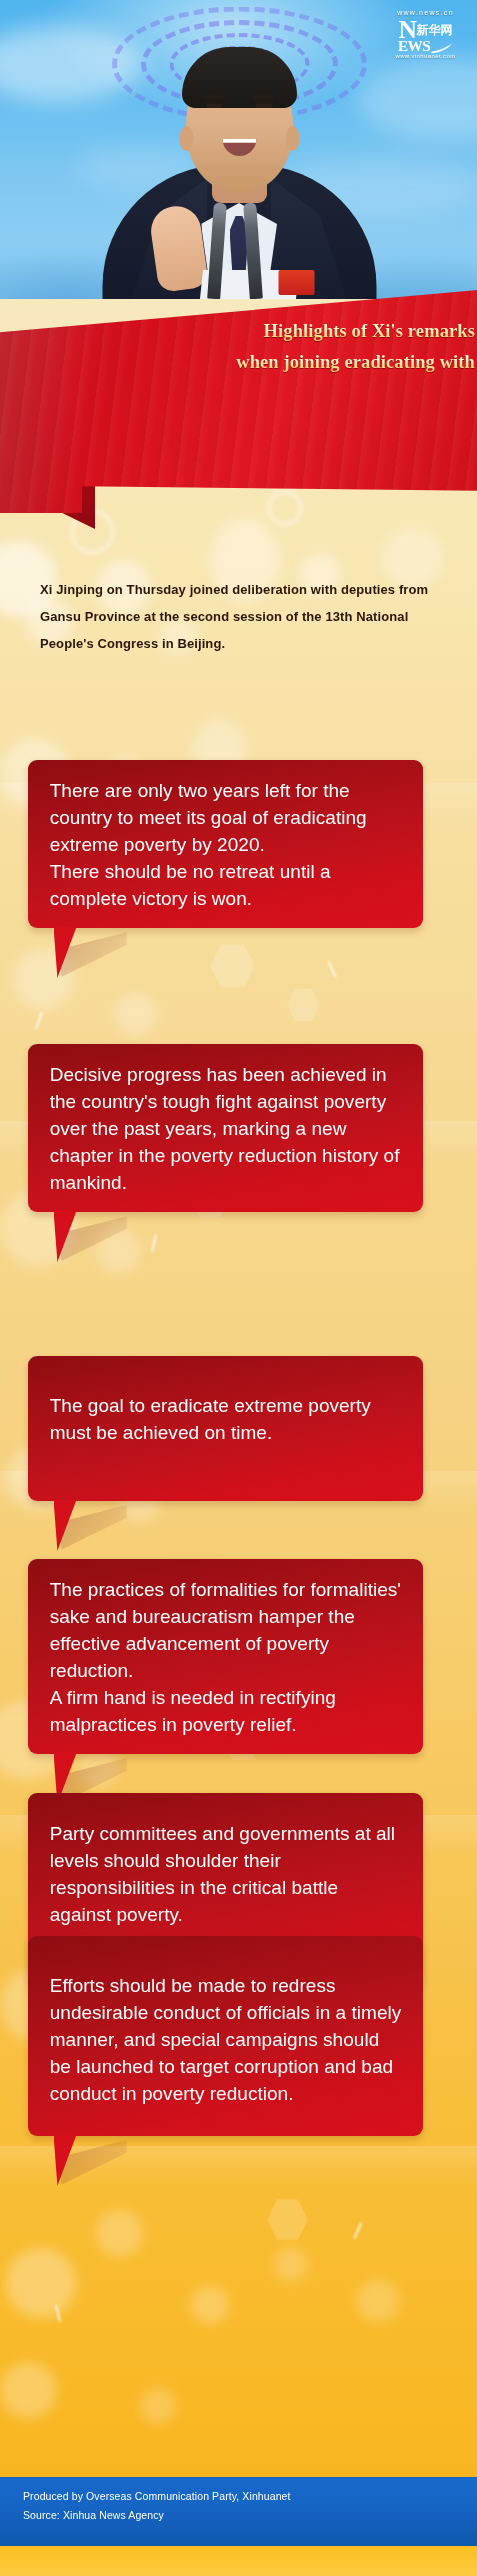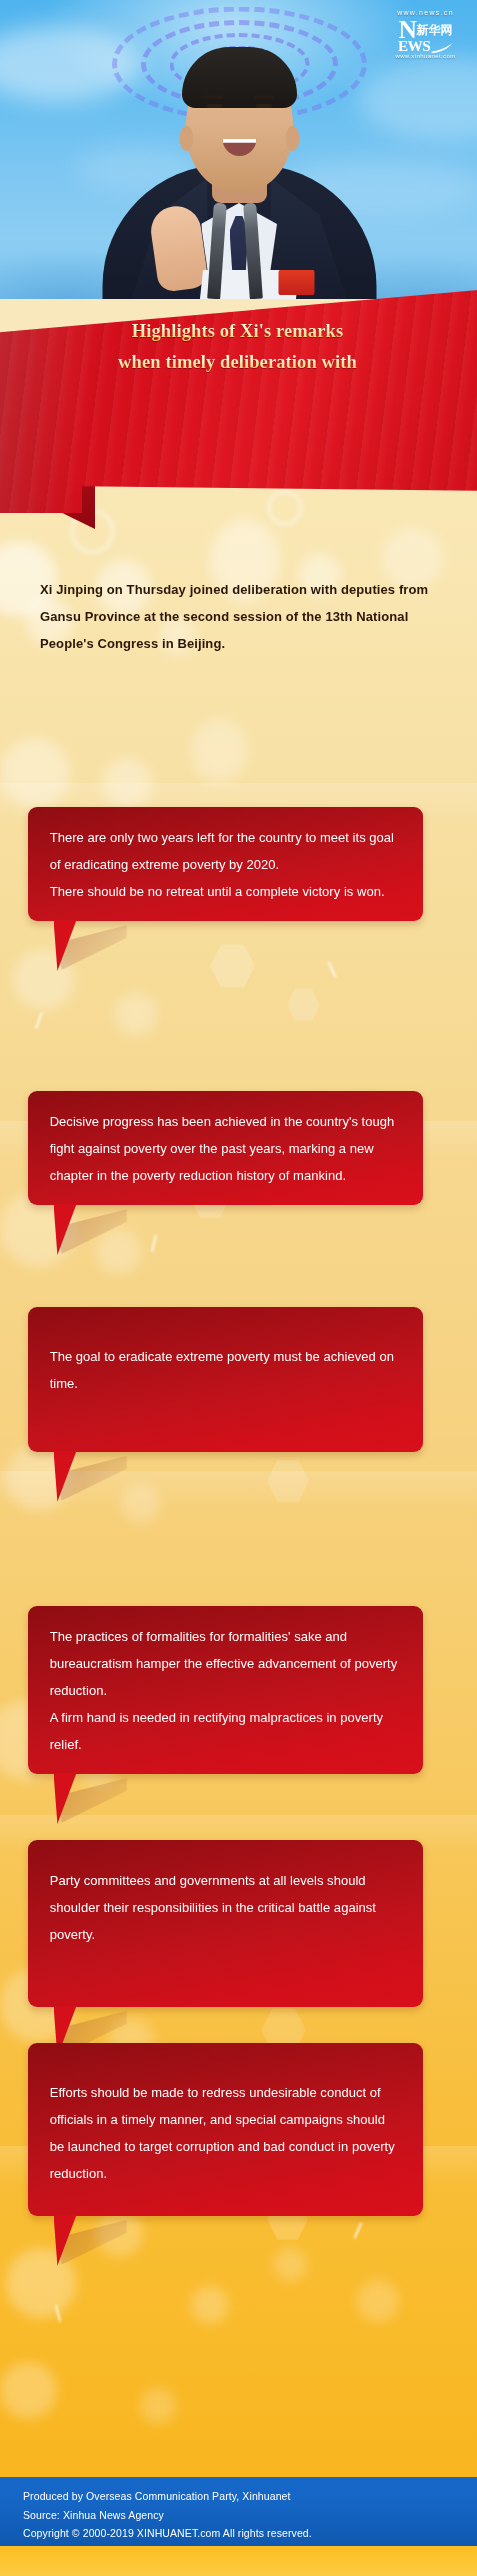--- a/index.html
+++ b/index.html
@@ -141,21 +141,21 @@
       linear-gradient(100deg, rgba(255,255,255,.10) 0%, rgba(255,255,255,0) 22%),
       linear-gradient(84deg, rgba(0,0,0,.10) 0%, rgba(0,0,0,0) 18%),
       repeating-linear-gradient(97deg, rgba(255,255,255,.045) 0px, rgba(255,255,255,0) 9px, rgba(0,0,0,.03) 18px);
     pointer-events:none;
   }
   .ribbon-fold {
     position:absolute; left:38px; top:191px; width:57px; height:48px;
     background:linear-gradient(150deg,#b00a14,#8e0710);
     clip-path:polygon(0 0, 100% 0, 100% 100%, 0 42%);
   }
-  .ribbon-text { position:absolute; left:0; top:25.5px; width:475px; text-align:center; }
+  .ribbon-text { position:absolute; left:0; top:25.5px; width:475px; text-align:right; }
   .t-line {
     font-family:"Liberation Serif", serif; font-weight:bold; font-size:18.5px;
     line-height:31px; letter-spacing:0.1px;
     background:linear-gradient(180deg,#fffbe8 0%, #fff4c4 42%, #f5d372 72%, #e8b53c 100%);
     -webkit-background-clip:text; background-clip:text; color:transparent;
     -webkit-text-fill-color:transparent;
     filter:drop-shadow(0.6px 1.3px 0.6px rgba(90,0,0,.55));
   }
   .t-date {
     font-family:"Liberation Serif", serif; font-weight:bold; font-size:12px;
@@ -186,21 +186,21 @@
     font-size:13px; line-height:27px; font-weight:bold; color:#2b1608;
     letter-spacing:0.1px;
   }
 
   
   .bubble { position:absolute; left:28px; width:395px; z-index:5; }
   .bubble-box {
     position:relative; border-radius:9px; padding:16.6px 21.7px 16.6px 21.7px;
     background:linear-gradient(170deg,#8e0d12 0%, #a50f16 26%, #c0121b 58%, #d20f1a 82%, #d8101b 100%);
     box-shadow:0 3.2px 7.6px rgba(120,50,0,.22);
-    color:#ffffff; font-size:13px; line-height:27px; letter-spacing:0.03px;margin-top:47px;
+    color:#ffffff; font-size:19px; line-height:27px; letter-spacing:0.03px;
   }
   .bubble-box p { margin:0; }
   .bubble-tail { position:absolute; left:25.5px; top:100%; width:39px; height:50px; }
   .bubble-tail .tail-red {
     position:absolute; left:0; top:-1.3px; width:23px; height:51px;
     background:#d6101b;
     clip-path:polygon(0 0, 100% 0, 17% 100%);
   }
   .bubble-tail .tail-shadow {
     position:absolute; left:3.8px; top:3.8px; width:70px; height:45px;
@@ -342,21 +342,21 @@
   <div class="bokeh bk-soft" style="left:0px;   top:2063px; width:57px;  height:57px;  opacity:.5;"></div>
   <div class="bokeh bk-soft" style="left:140px; top:2089px; width:36px;  height:36px;  opacity:.4;"></div>
 </div>
 
 <div class="ribbon-wrap">
   <div class="ribbon-fold"></div>
   <div class="ribbon-main"></div>
   <div class="ribbon-sheen"></div>
   <div class="ribbon-text">
     <div class="t-line">Highlights of Xi's remarks</div>
-    <div class="t-line">when timely deliberation with</div>
+    <div class="t-line">when joining eradicating with</div>
   </div>
 </div>
 
 <div class="intro">Xi Jinping on Thursday joined deliberation with deputies from Gansu Province at the second session of the 13th National People's Congress in Beijing.</div>
 
 <div class="bubble" style="top:760px">
   <div class="bubble-box">
     <p>There are only two years left for the country to meet its goal of eradicating extreme poverty by 2020.</p>
     <p>There should be no retreat until a complete victory is won.</p>
   </div>
@@ -369,21 +369,21 @@
 <div class="bubble" style="top:1044px">
   <div class="bubble-box">
     <p>Decisive progress has been achieved in the country's tough fight against poverty over the past years, marking a new chapter in the poverty reduction history of mankind.</p>
   </div>
   <div class="bubble-tail">
     <div class="tail-shadow"></div>
       <div class="tail-red"></div>
   </div>
 </div>
 
-<div class="bubble" style="top:1260px">
+<div class="bubble" style="top:1356px">
   <div class="bubble-box" style="padding:36px 21.7px 55px 21.7px">
     <p>The goal to eradicate extreme poverty must be achieved on time.</p>
   </div>
   <div class="bubble-tail">
     <div class="tail-shadow"></div>
       <div class="tail-red"></div>
   </div>
 </div>
 
 <div class="bubble" style="top:1559px">
@@ -400,29 +400,28 @@
 <div class="bubble" style="top:1793px">
   <div class="bubble-box" style="padding:27px 21.7px 59px 21.7px">
     <p>Party committees and governments at all levels should shoulder their responsibilities in the critical battle against poverty.</p>
   </div>
   <div class="bubble-tail">
     <div class="tail-shadow"></div>
       <div class="tail-red"></div>
   </div>
 </div>
 
-<div class="bubble" style="top:1996px">
+<div class="bubble" style="top:1936px">
   <div class="bubble-box" style="padding:36px 21.7px 29px 21.7px">
     <p>Efforts should be made to redress undesirable conduct of officials in a timely manner, and special campaigns should be launched to target corruption and bad conduct in poverty reduction.</p>
   </div>
   <div class="bubble-tail">
     <div class="tail-shadow"></div>
       <div class="tail-red"></div>
   </div>
 </div>
 
 <div class="footer">
   <div>Produced by Overseas Communication Party, Xinhuanet</div>
   <div>Source: Xinhua News Agency</div>
-  <div>Copyright © 2000-2019 XINHUANET.com All rights reserved.</div>
 </div>
 <div class="footer-tailbg"></div>
 
 
 </body></html>

